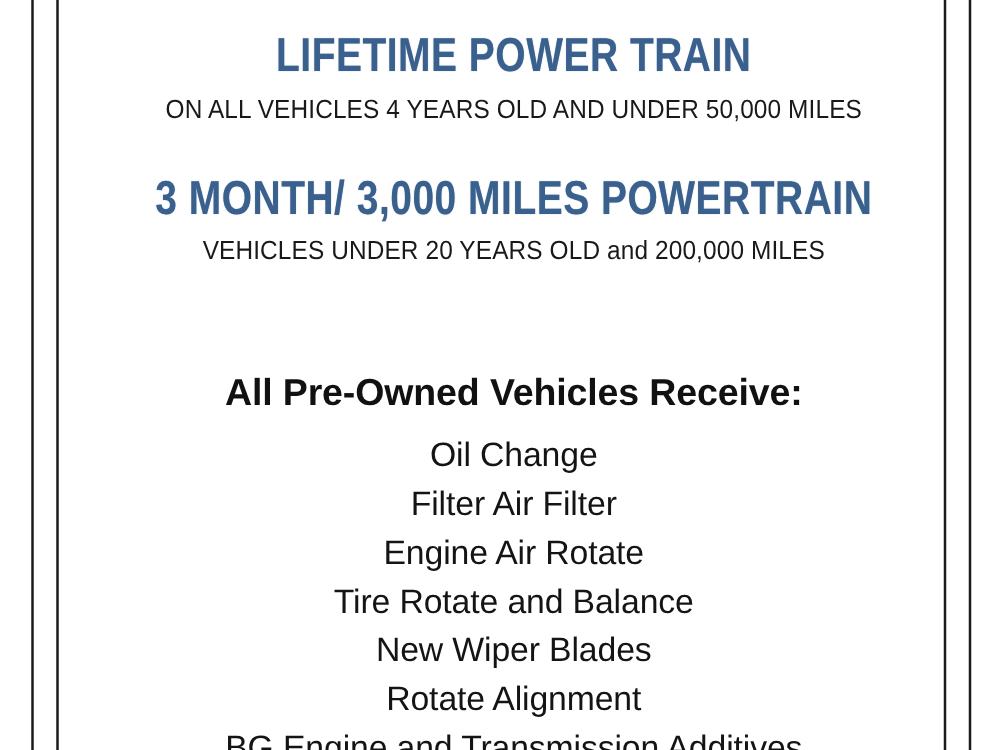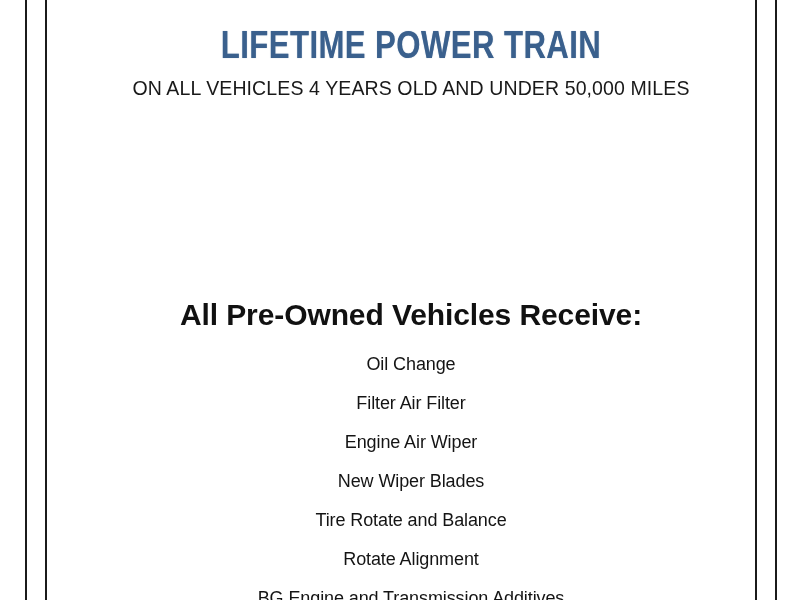--- a/index.html
+++ b/index.html
@@ -94,21 +94,21 @@
 
   #services-list {
     list-style: none;
     margin: 0;
     padding: 0;
     margin-top: 15px;
   }
   #services-list li {
     color: #141414;
     font-weight: 400;
-    font-size: 18px;
+    font-size: 27px;
     line-height: 39px;
     letter-spacing: -0.1px;
     white-space: nowrap;
   }
 </style>
 </head>
 <body>
 
 <div id="flyer">
 
@@ -117,29 +117,33 @@
   <div class="rule" id="rule-right-inner"></div>
   <div class="rule" id="rule-right-outer"></div>
 
   <div class="content">
 
     <div id="block-lifetime">
       <div class="display-heading">LIFETIME POWER TRAIN</div>
       <div class="sub-heading">ON ALL VEHICLES 4 YEARS OLD AND UNDER 50,000 MILES</div>
     </div>
 
+    <div id="block-threemonth">
+      <div class="display-heading">3 MONTH/ 3,000 MILES POWERTRAIN</div>
+      <div class="sub-heading">VEHICLES UNDER 20 YEARS OLD and 200,000 MILES</div>
+    </div>
 
     <div id="services">
       <div id="services-title">All Pre-Owned Vehicles Receive:</div>
 
       <ul id="services-list">
         <li>Oil Change</li>
         <li>Filter Air Filter</li>
-        <li>Engine Air Wiper</li>
+        <li>Engine Air Rotate</li>
+        <li>Tire Rotate and Balance</li>
         <li>New Wiper Blades</li>
-        <li>Tire Rotate and Balance</li>
         <li>Rotate Alignment</li>
         <li>BG Engine and Transmission Additives</li>
       </ul>
     </div>
 
   </div>
 </div>
 
 </body></html>

